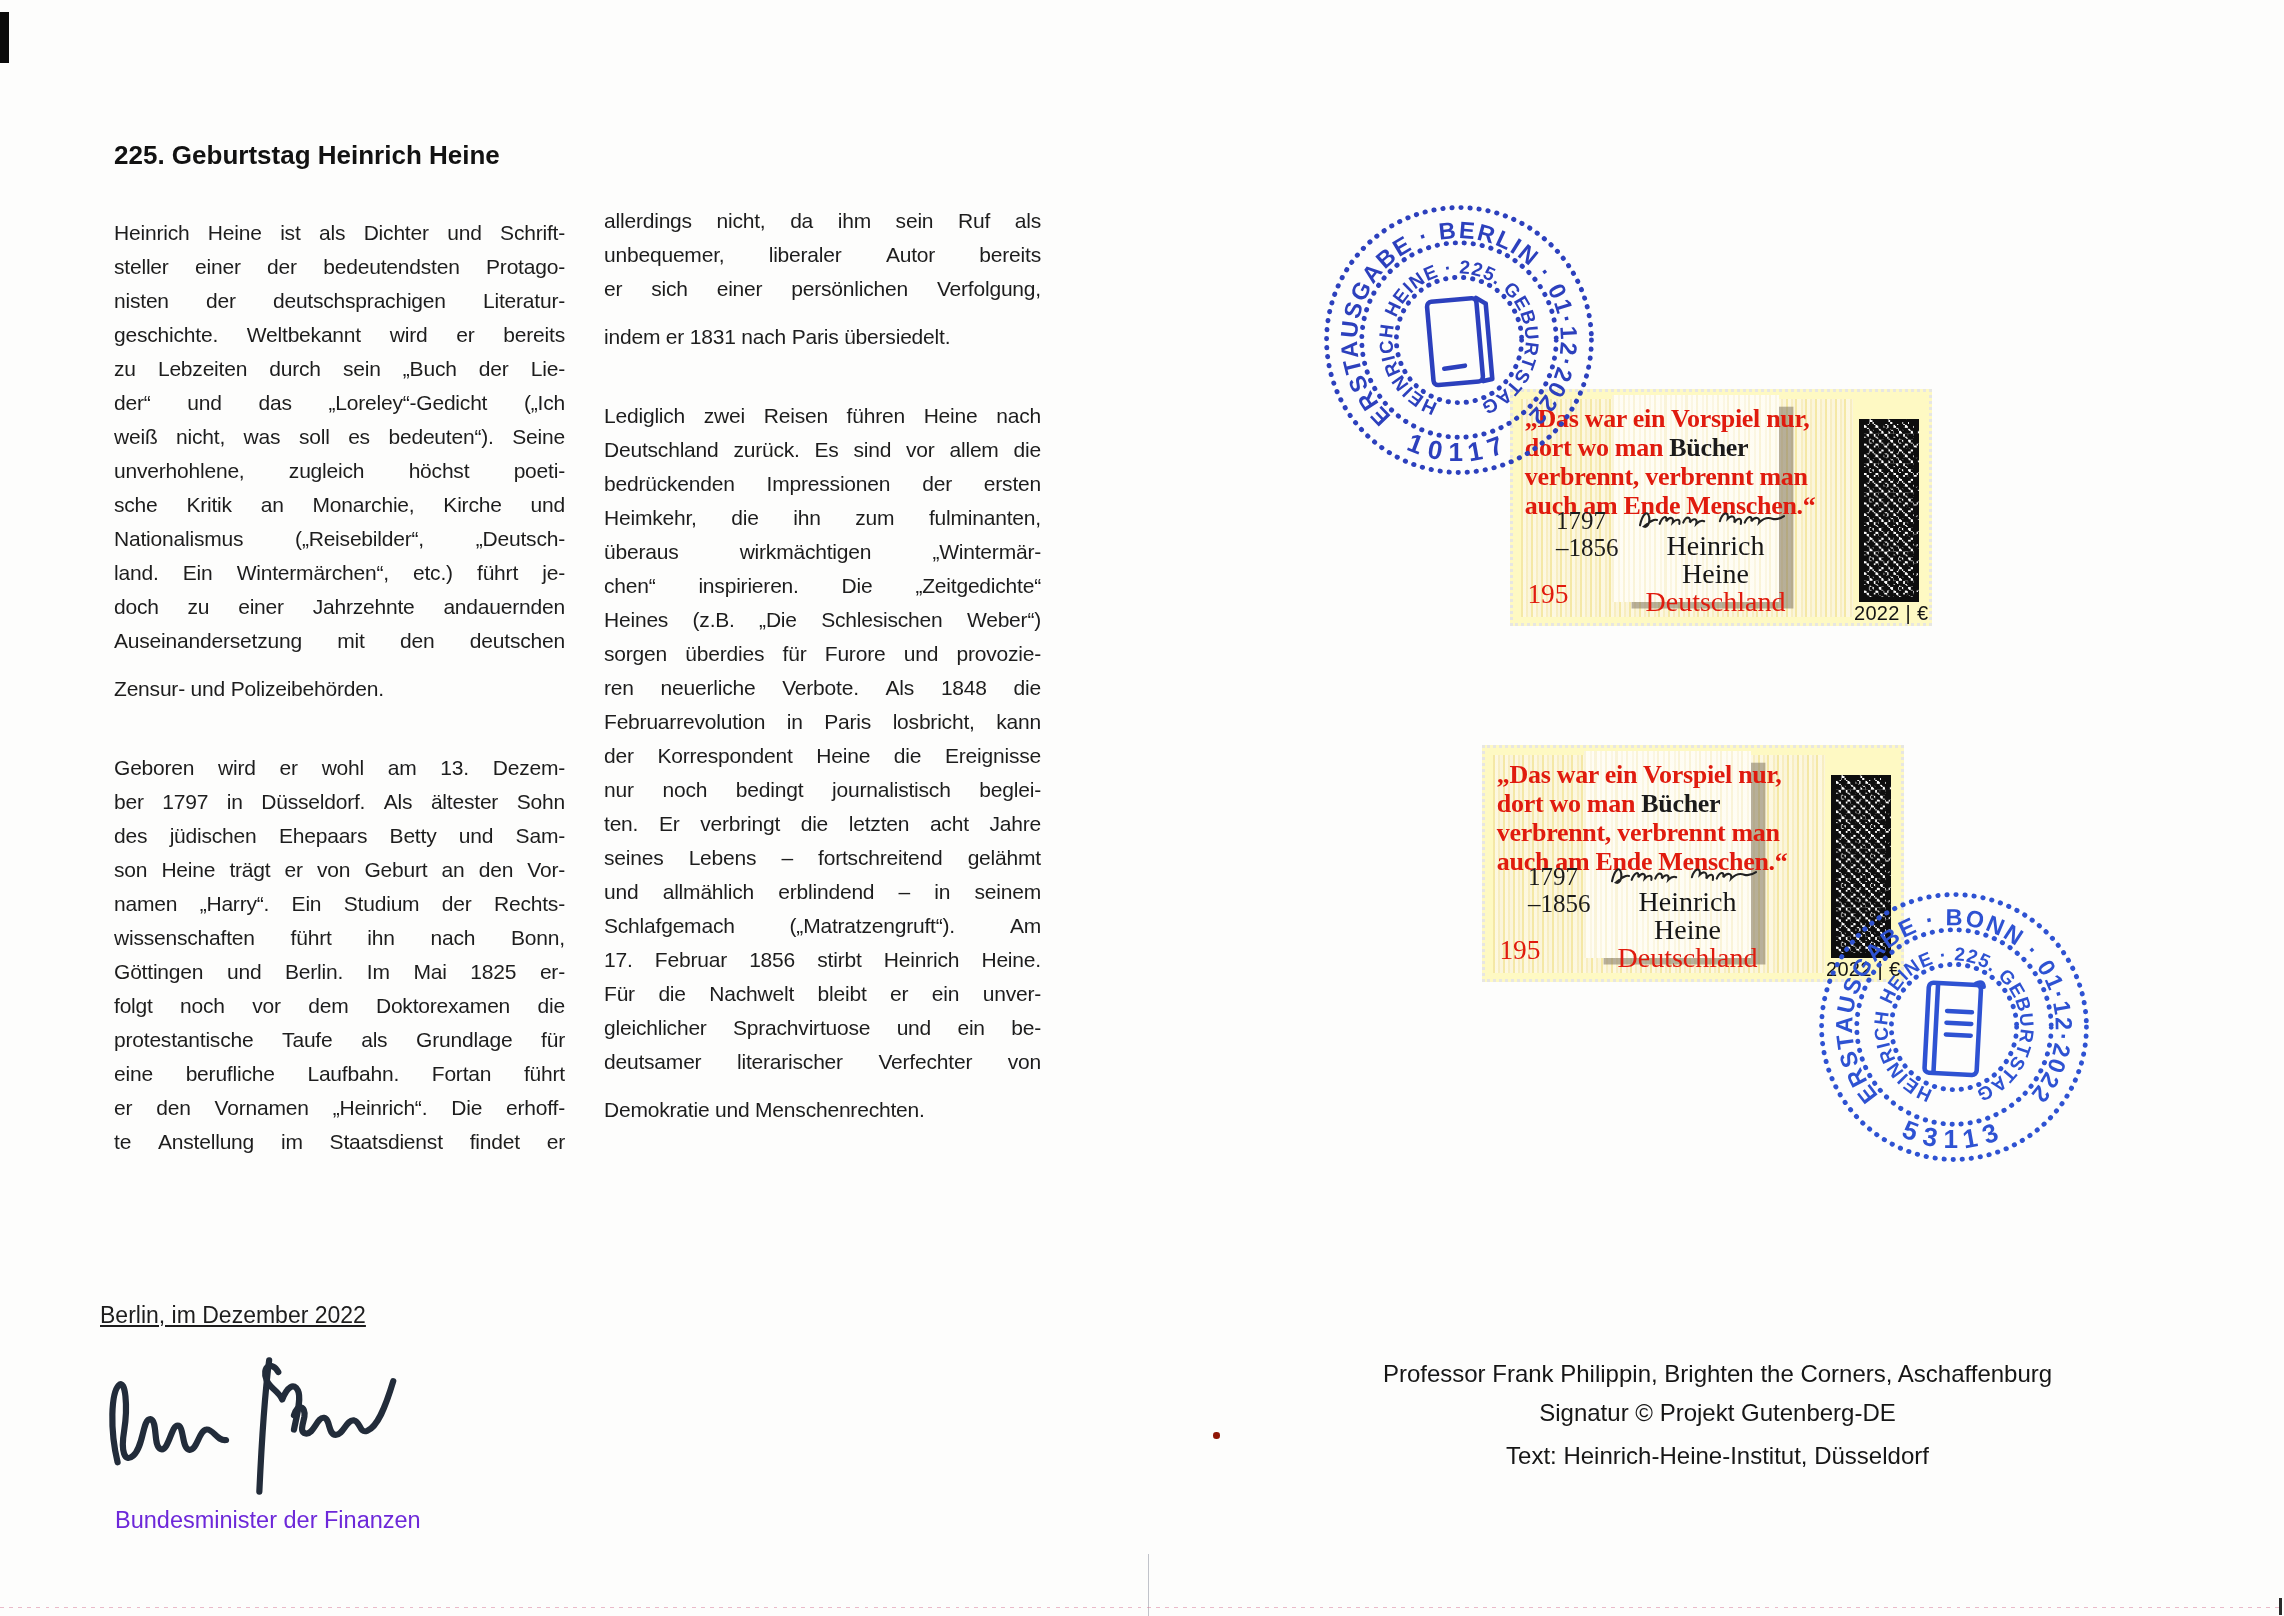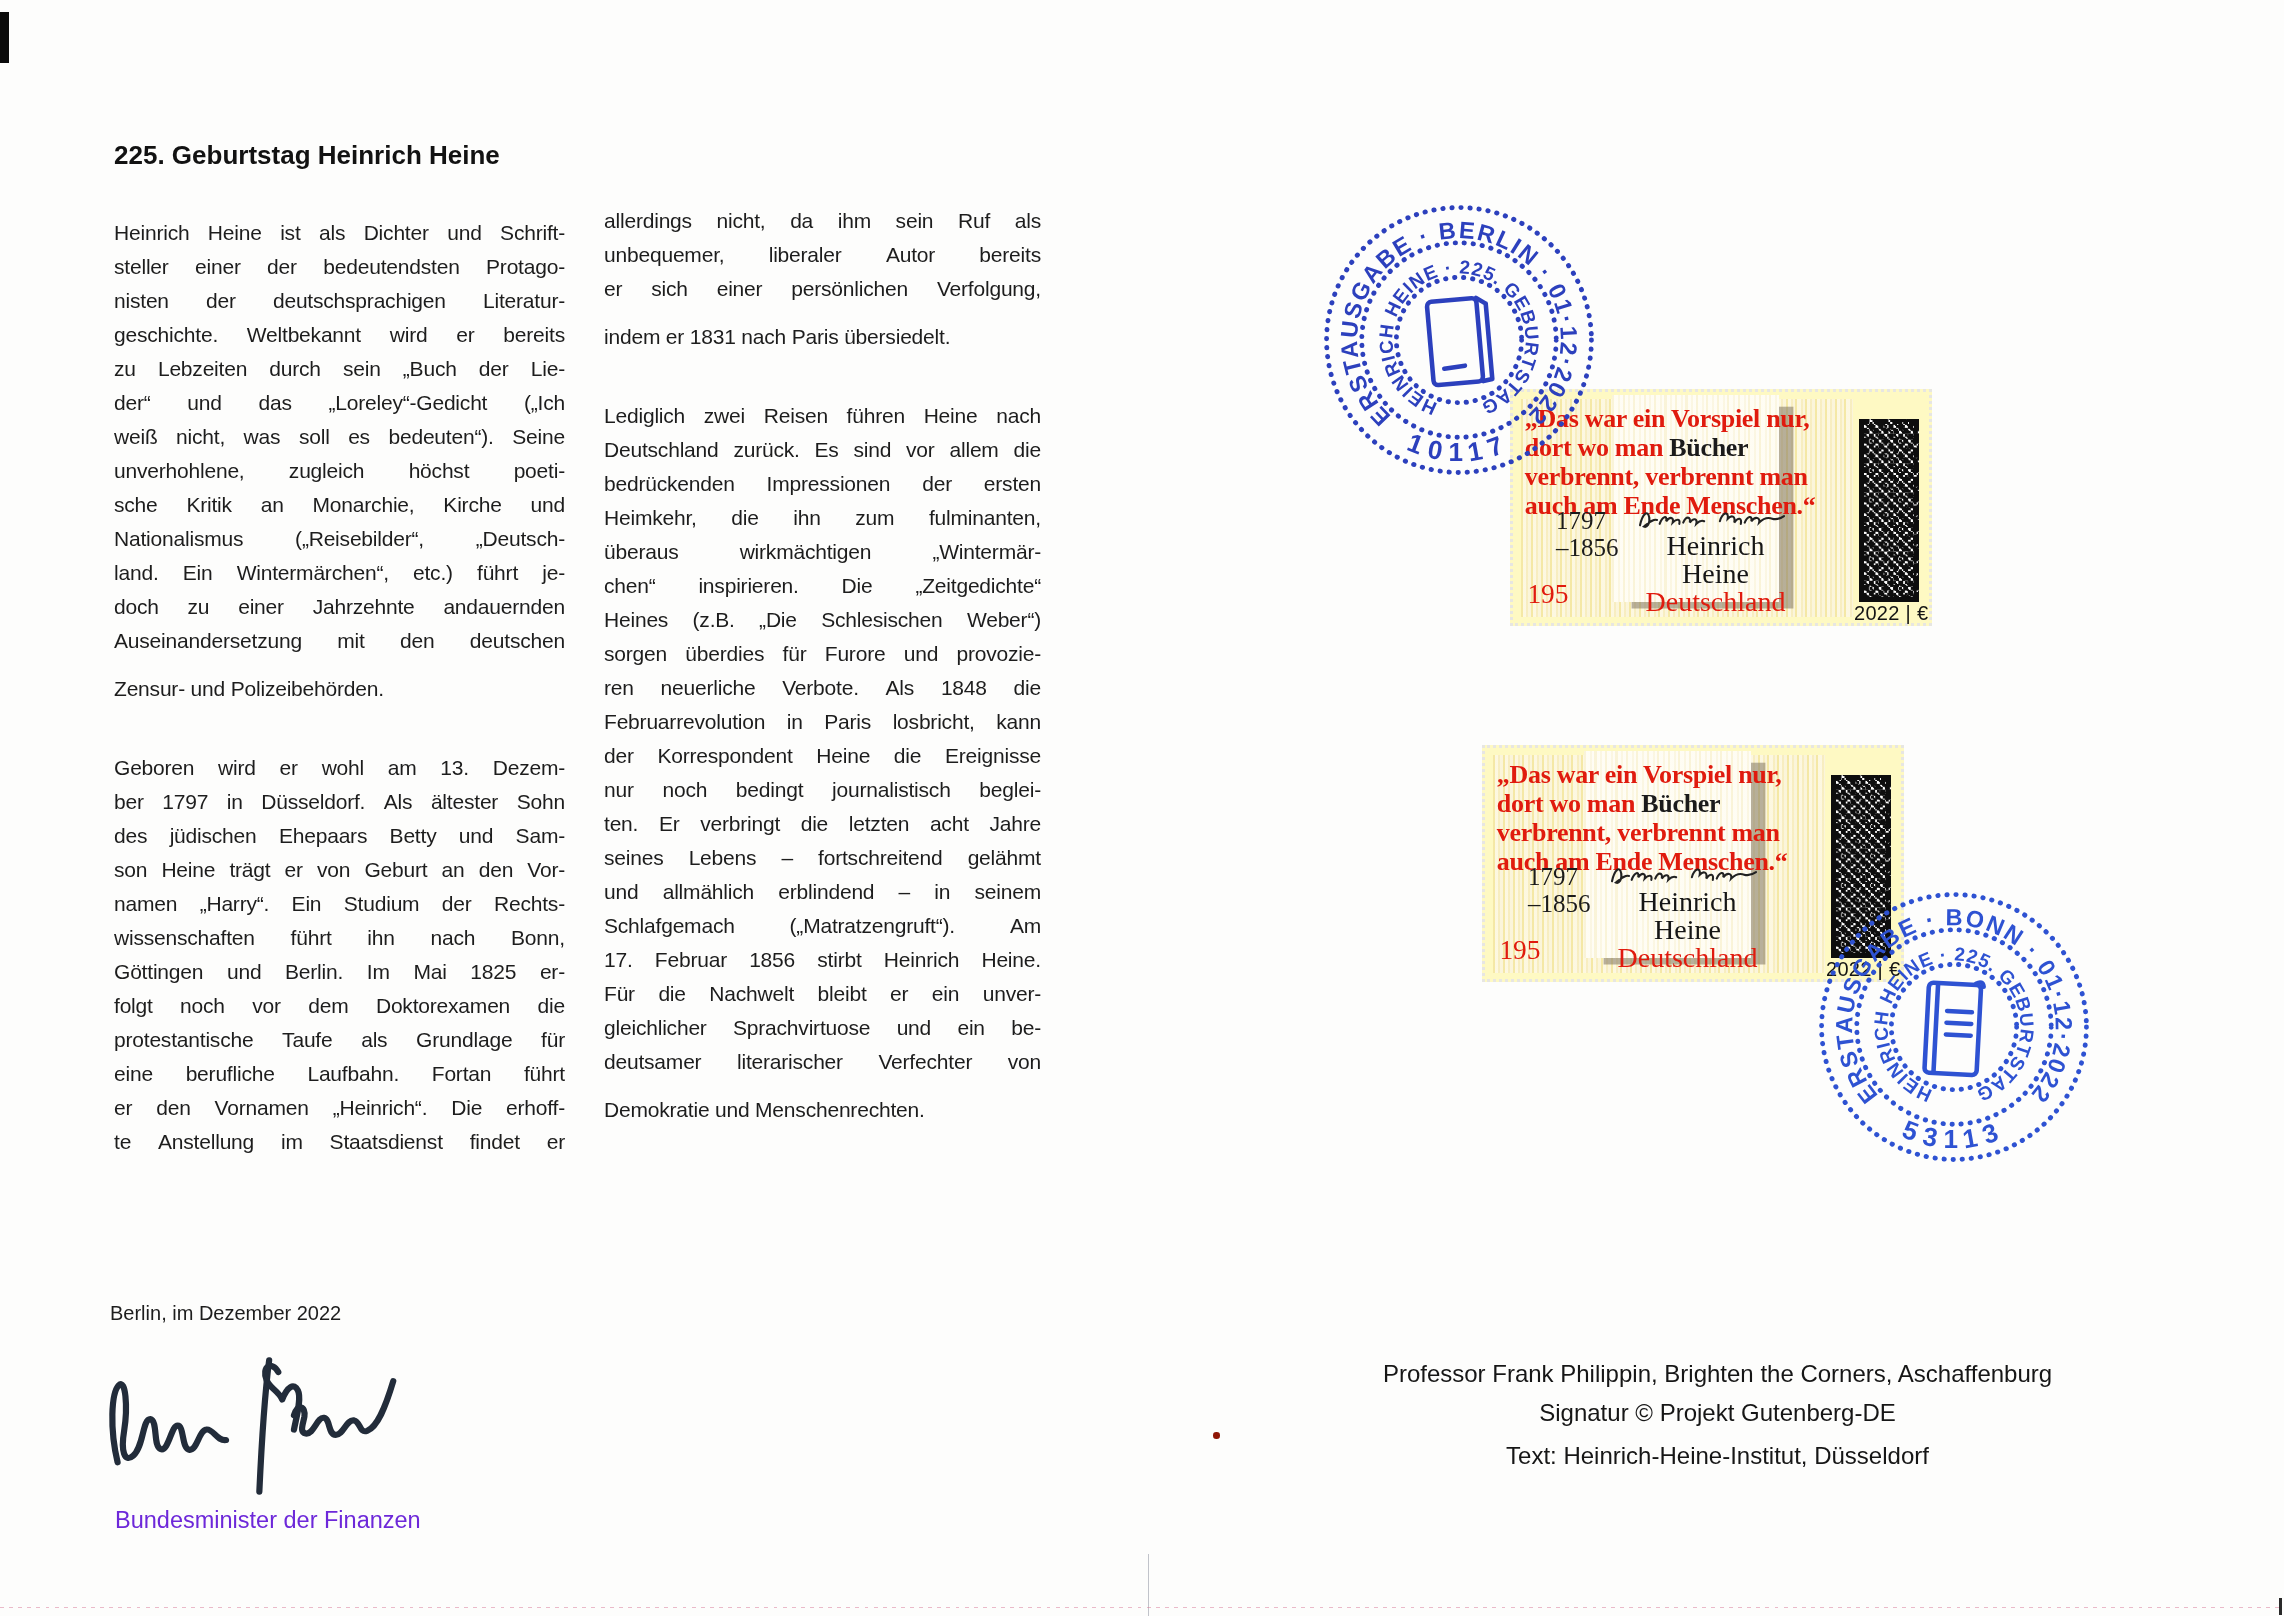--- a/index.html
+++ b/index.html
@@ -15,21 +15,21 @@
   .doc-title{
     left:114px;top:140px;
     font-size:26px;font-weight:700;color:#121212;letter-spacing:0px;
   }
   .textcol{width:451px;font-size:21px;letter-spacing:-0.2px;color:#1d1d1d;}
   .col1{left:114px;top:211px;}
   .col2{left:604px;top:199px;width:437px;}
   .para + .para{margin-top:35px;}
   .jline{display:flex;justify-content:space-between;height:34px;align-items:flex-end;white-space:pre;}
   .jline.last{display:block;margin-top:24px;}
-  .dateline{left:110px;top:1302px;font-size:20px;color:#1d1d1d;}
+  .dateline{left:100px;top:1302px;font-size:23px;color:#1d1d1d;text-decoration:underline;}
   .sig-caption{left:115px;top:1507px;font-size:23.5px;color:#6d28d9;}
   .minister-sig{left:98px;top:1338px;}
 
   
   .stamp{
     width:422px;height:237px;background:#fef9c3;
     border:3.9px dotted #e7e6e2;box-sizing:border-box;z-index:2;
   }
   .stamp-print{
     position:absolute;left:7.8px;top:6.5px;width:332px;height:218px;

